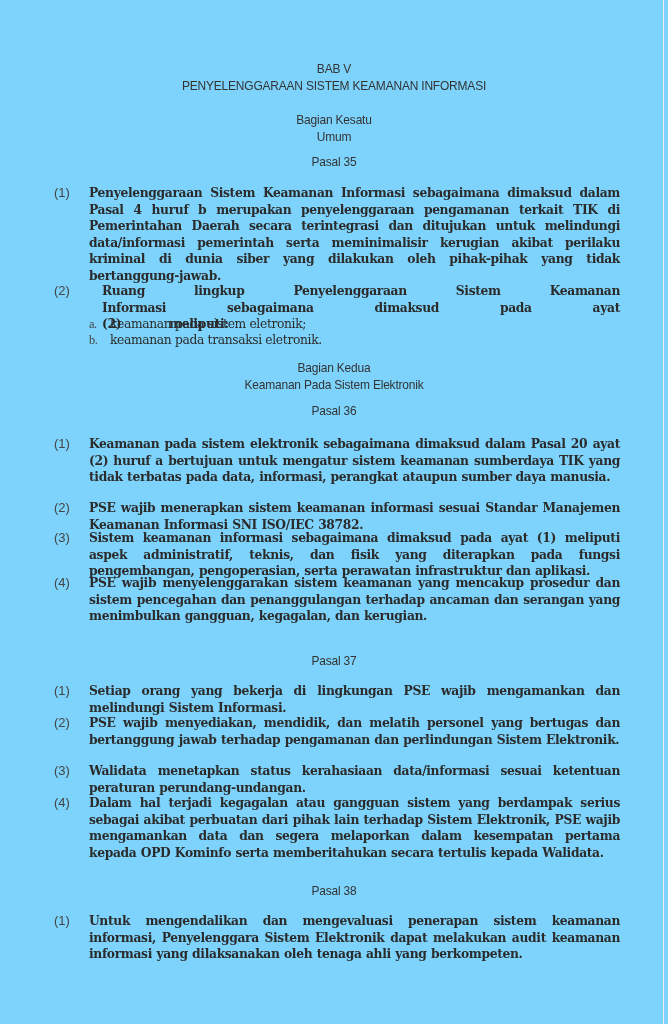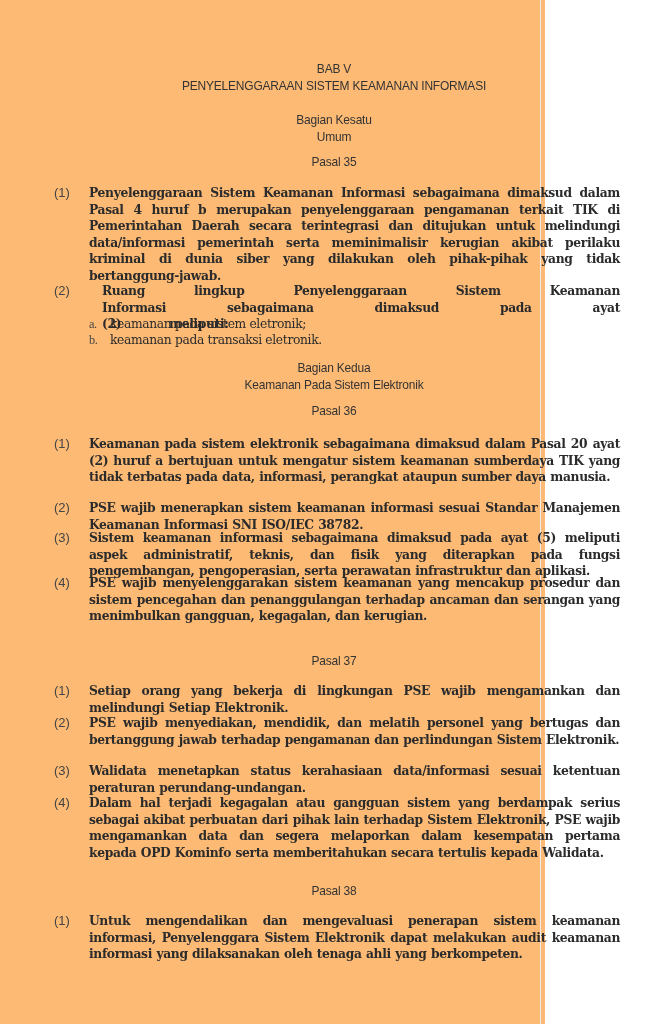--- a/index.html
+++ b/index.html
@@ -10,22 +10,22 @@
     body {
       width: 668px;
       height: 1024px;
       position: relative;
       overflow: hidden;
       color: #2a2a2a;
     }
     .page {
       position: absolute;
       left: 0; top: 0;
-      width: 545px; height: 1024px;
-      background: #fdba74;
+      width: 668px; height: 1024px;
+      background: #7dd3fc;
     }
     .edge-line {
       position: absolute;
       right: 4px; top: 0;
       width: 1px; height: 1024px;
       background: #ececec;
     }
     .heading {
       position: absolute;
       left: 0;
@@ -133,35 +133,35 @@
     <div class="body">Keamanan pada sistem elektronik sebagaimana dimaksud dalam Pasal 20 ayat (2) huruf a bertujuan untuk mengatur sistem keamanan sumberdaya TIK yang tidak terbatas pada data, informasi, perangkat ataupun sumber daya manusia.</div>
   </div>
 
   <div class="item" style="top:500px;">
     <span class="num">(2)</span>
     <div class="body">PSE wajib menerapkan sistem keamanan informasi sesuai Standar Manajemen Keamanan Informasi SNI ISO/IEC 38782.</div>
   </div>
 
   <div class="item" style="top:530px;">
     <span class="num">(3)</span>
-    <div class="body">Sistem keamanan informasi sebagaimana dimaksud pada ayat (5) meliputi aspek administratif, teknis, dan fisik yang diterapkan pada fungsi pengembangan, pengoperasian, serta perawatan infrastruktur dan aplikasi.</div>
+    <div class="body">Sistem keamanan informasi sebagaimana dimaksud pada ayat (1) meliputi aspek administratif, teknis, dan fisik yang diterapkan pada fungsi pengembangan, pengoperasian, serta perawatan infrastruktur dan aplikasi.</div>
   </div>
 
   <div class="item" style="top:575px;">
     <span class="num">(4)</span>
     <div class="body">PSE wajib menyelenggarakan sistem keamanan yang mencakup prosedur dan sistem pencegahan dan penanggulangan terhadap ancaman dan serangan yang menimbulkan gangguan, kegagalan, dan kerugian.</div>
   </div>
 
   <div class="heading" style="top:652px;">
     <div>Pasal 37</div>
   </div>
 
   <div class="item" style="top:683px;">
     <span class="num">(1)</span>
-    <div class="body">Setiap orang yang bekerja di lingkungan PSE wajib mengamankan dan melindungi Setiap Elektronik.</div>
+    <div class="body">Setiap orang yang bekerja di lingkungan PSE wajib mengamankan dan melindungi Sistem Informasi.</div>
   </div>
 
   <div class="item" style="top:715px;">
     <span class="num">(2)</span>
     <div class="body">PSE wajib menyediakan, mendidik, dan melatih personel yang bertugas dan bertanggung jawab terhadap pengamanan dan perlindungan Sistem Elektronik.</div>
   </div>
 
   <div class="item" style="top:763px;">
     <span class="num">(3)</span>
     <div class="body">Walidata menetapkan status kerahasiaan data/informasi sesuai ketentuan peraturan perundang-undangan.</div>

